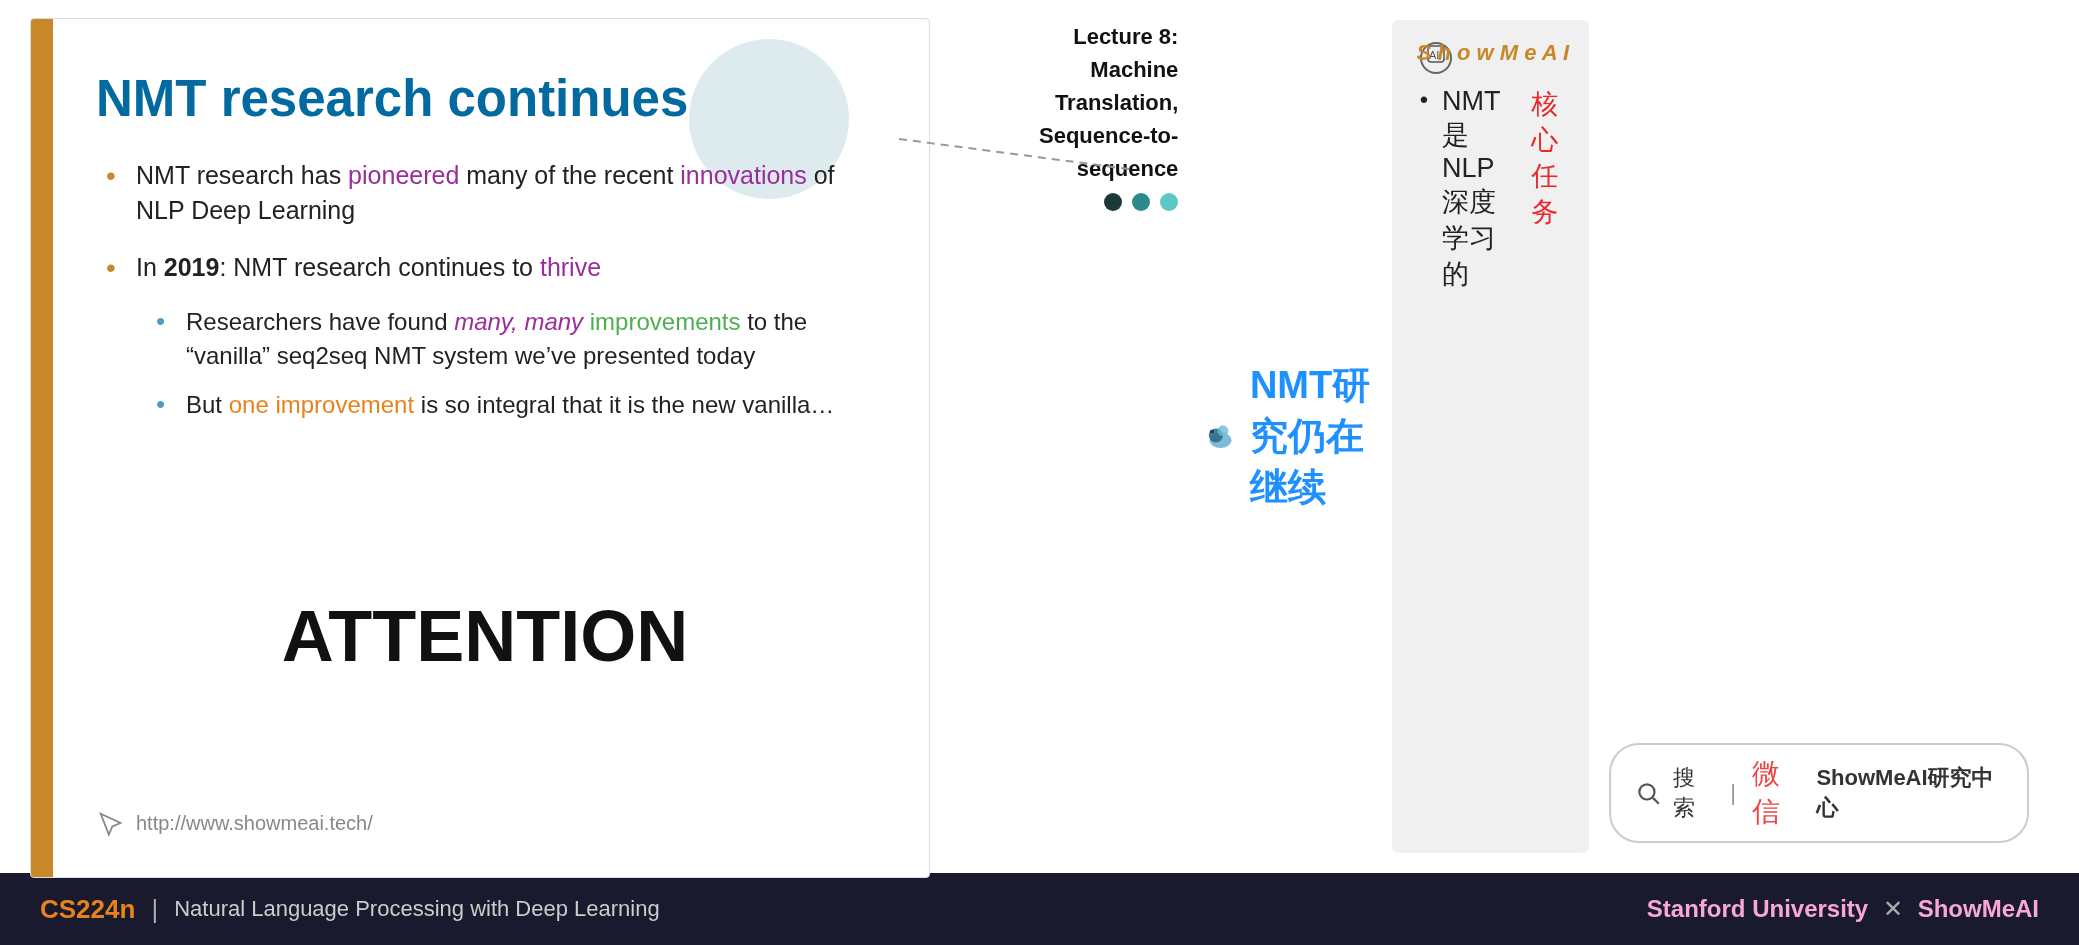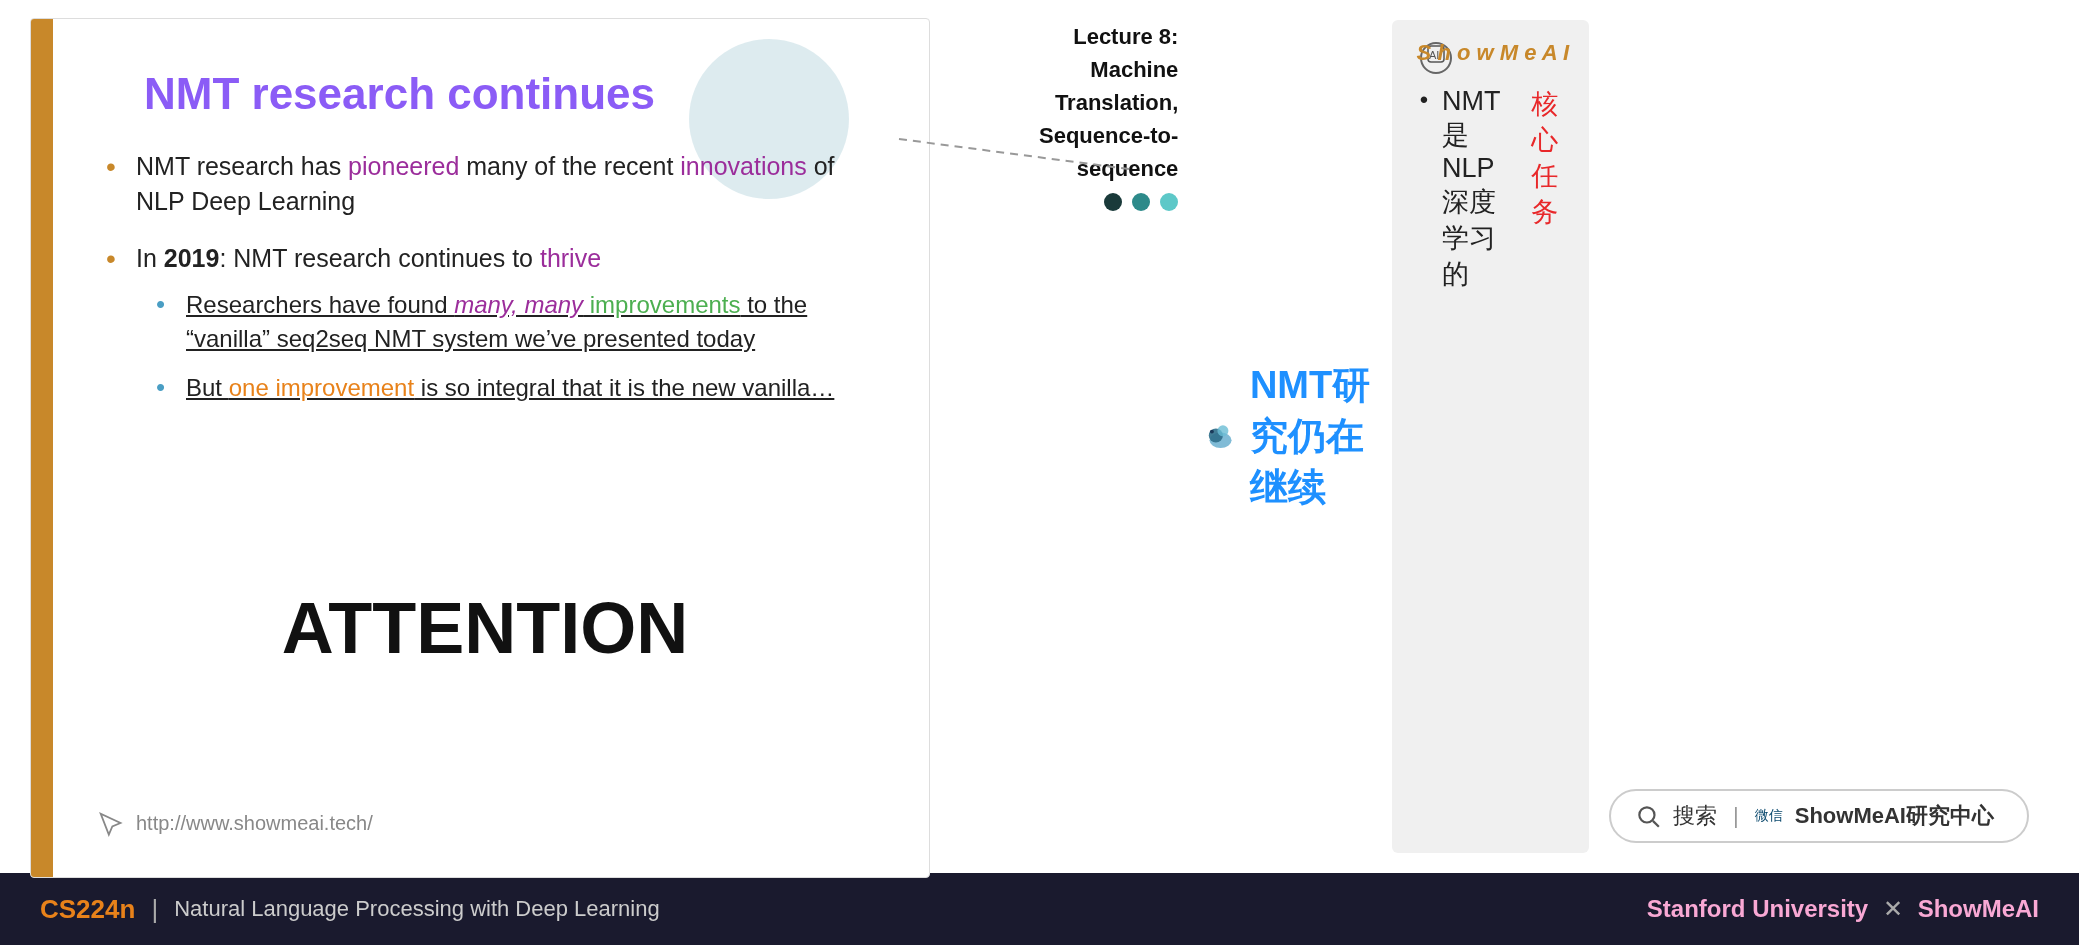--- a/index.html
+++ b/index.html
@@ -44,25 +44,24 @@
       position: absolute;
       left: 0;
       top: 0;
       width: 22px;
       height: 100%;
       background: #C8882A;
       border-radius: 3px 0 0 3px;
     }
 
     .slide-title {
-      font-size: 44px;
-      font-weight: bold;
-      color: #8b5cf6;
+      font-size: 51px;
+      font-weight: bold;
+      color: #0369a1;
       margin-bottom: 30px;
-      margin-left: 48px;
     }
 
     .slide-intro {
       font-size: 26px;
       color: #222;
       margin-bottom: 28px;
     }
 
     .slide-intro strong {
       font-weight: bold;
@@ -91,22 +90,21 @@
       top: -2px;
     }
 
     .text-purple { color: #9B2D9B; }
     .text-green { color: #4CAF50; }
     .text-orange { color: #E8821A; }
 
     .sub-bullet-list {
       list-style: none;
       margin-left: 20px;
-      margin-top: 12px;
-      text-decoration: underline;
+      margin-top: 20px;
     }
 
     .sub-bullet-item {
       position: relative;
       padding-left: 30px;
       margin-bottom: 16px;
       font-size: 24px;
       color: #222;
       line-height: 1.4;
     }
@@ -429,21 +427,21 @@
       </div>
 
       <div class="search-bar-container">
         <div class="search-bar">
           <svg class="search-icon-svg" viewBox="0 0 24 24" fill="none" stroke="#555" stroke-width="2">
             <circle cx="11" cy="11" r="7"></circle>
             <line x1="16.5" y1="16.5" x2="22" y2="22"></line>
           </svg>
           <span style="font-size:22px; color:#333;">搜索</span>
           <span class="search-divider">|</span>
-          <span style="font-size:14px; color:#0c4a6e;">微信 </span>
+          <span style="font-size:28px; color:#ef4444;">微信 </span>
           <span style="font-size:22px; color:#333; font-weight:bold;">ShowMeAI研究中心</span>
         </div>
       </div>
 
     </div>
   </div>
 
   <div class="bottom-bar">
     <div class="bottom-left">
       <span class="cs224n-text">CS224n</span>

